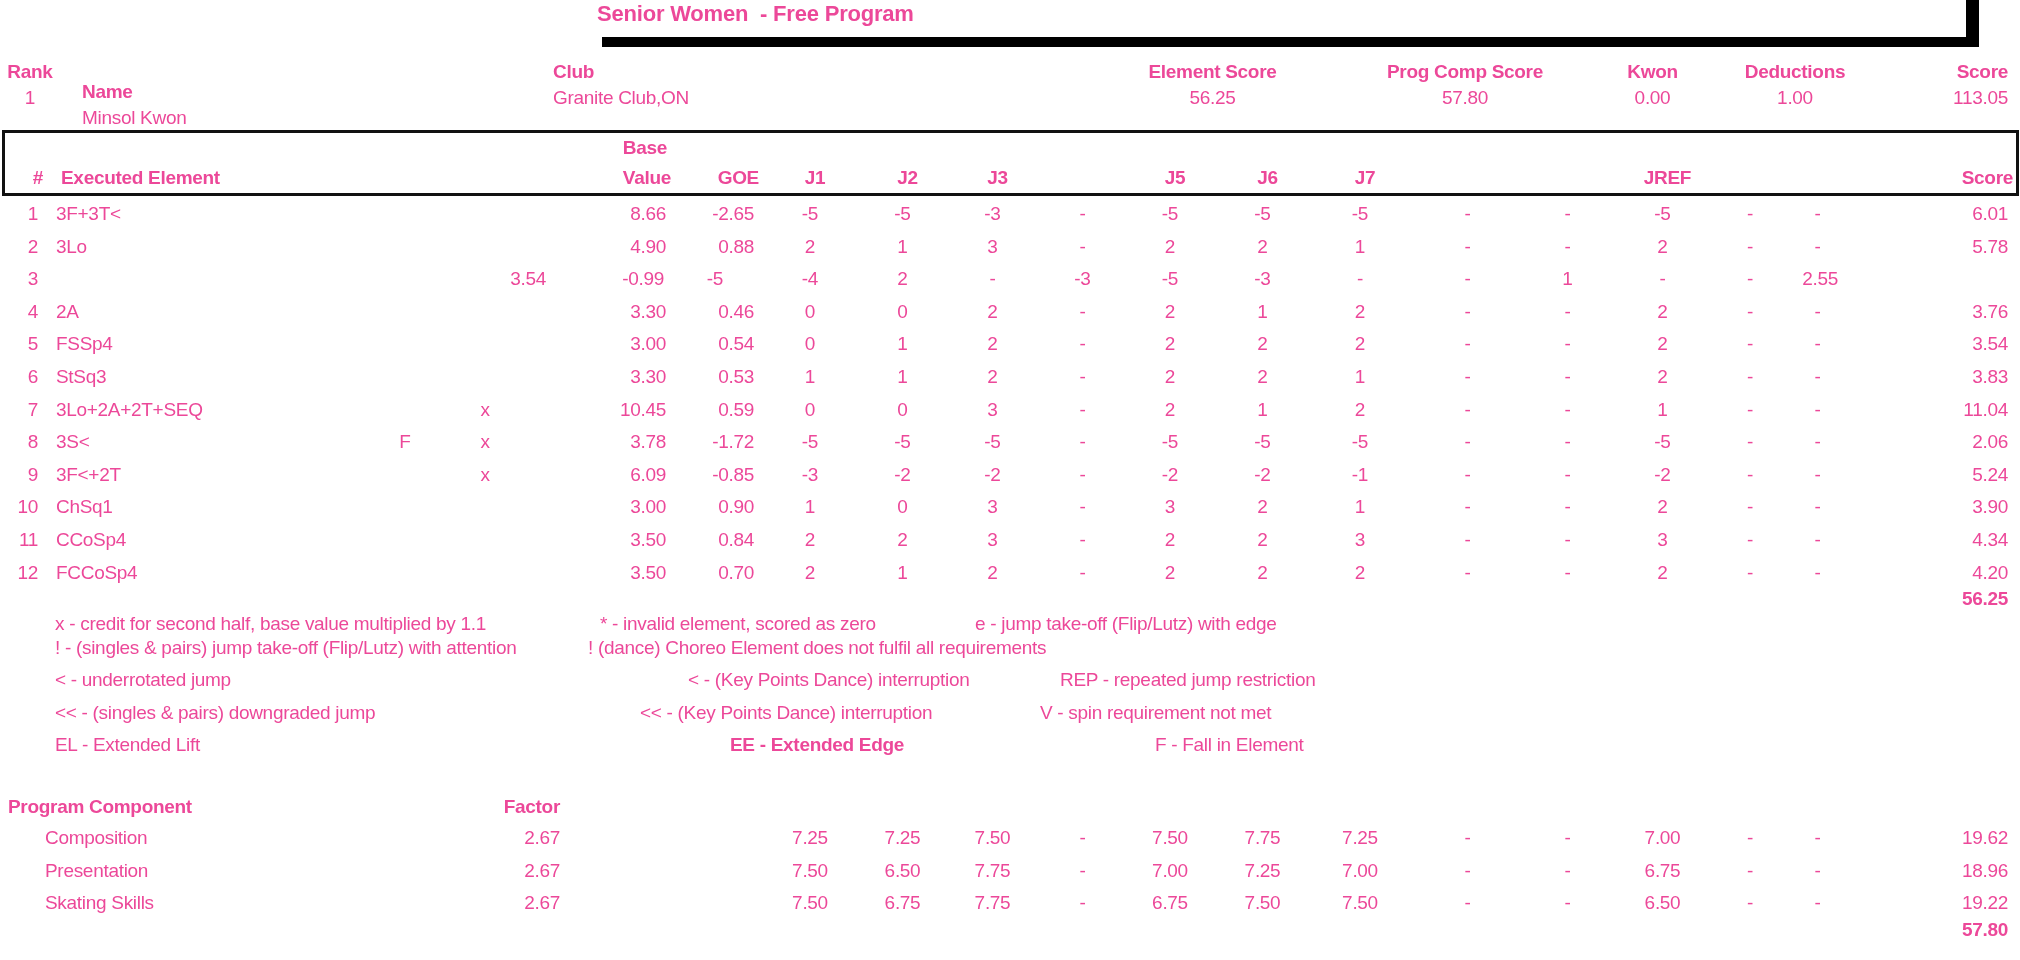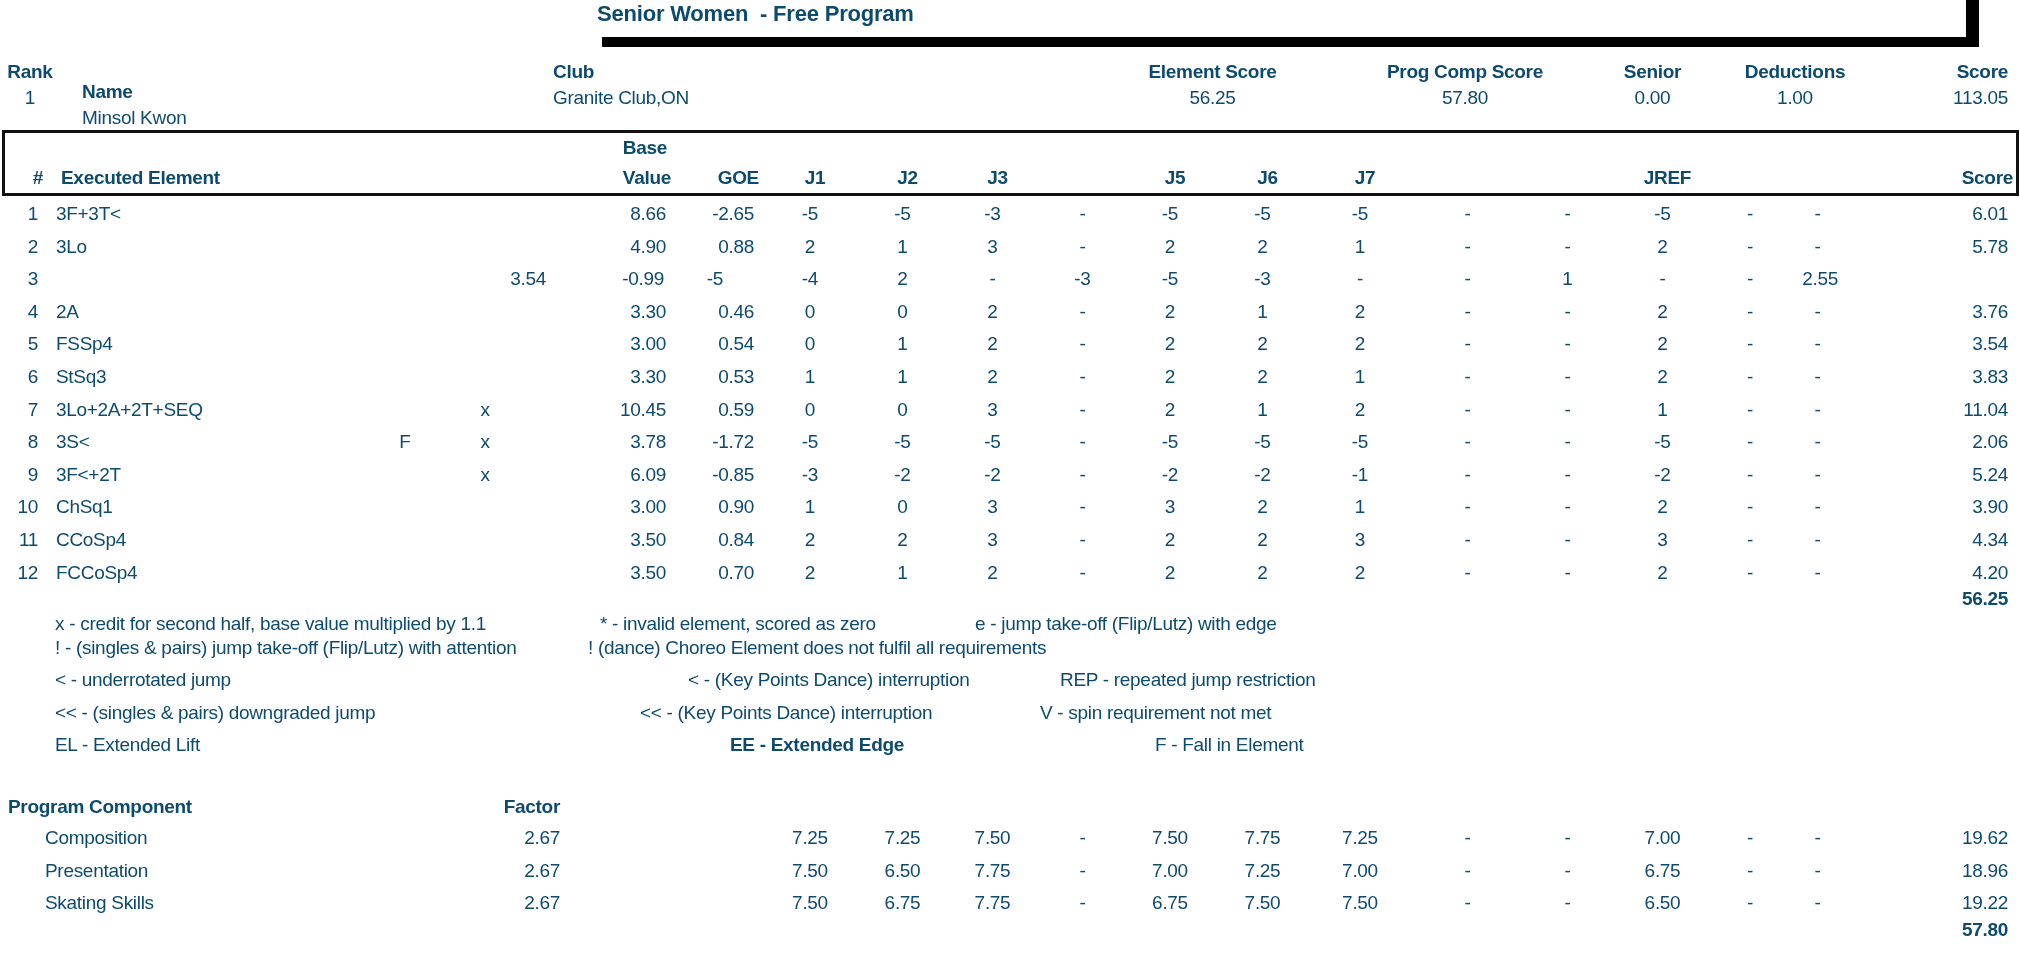--- a/index.html
+++ b/index.html
@@ -1,18 +1,18 @@
 <!DOCTYPE html>
 <html><head>
 <meta charset="utf-8">
 <style>
   html,body{margin:0;padding:0;background:#fff;}
   .sheet{
     position:relative;width:2020px;height:960px;background:#ffffff;overflow:hidden;
-    font-family:"Liberation Sans",sans-serif;font-size:19px;color:#0c4a6e;letter-spacing:-0.3px;
+    font-family:"Liberation Sans",sans-serif;font-size:19px;color:#ec4899;letter-spacing:-0.3px;
   }
   .abs{position:absolute;}
   .b{font-weight:bold;}
   .ta-r{text-align:right;}
   .ta-c{text-align:center;}
   .pr4{padding-right:4px;box-sizing:border-box;}
   .pr6{padding-right:6px;box-sizing:border-box;}
   .pr8{padding-right:8px;box-sizing:border-box;}
   .pr12{padding-right:12px;box-sizing:border-box;}
   .pl12{padding-left:12px;box-sizing:border-box;}
@@ -56,21 +56,21 @@
   <div class="abs title">Senior Women  - Free Program</div>
   <div class="abs banner-bottom"></div>
   <div class="abs banner-right"></div>
 
   <div class="abs srow scols b" style="top:58px;">
     <div class="ta-c">Rank</div>
     <div class="pl22">Name</div>
     <div class="pl13">Club</div>
     <div class="ta-c">Element Score</div>
     <div class="ta-c">Prog Comp Score</div>
-    <div class="ta-c">Senior</div>
+    <div class="ta-c">Kwon</div>
     <div class="ta-c">Deductions</div>
     <div class="ta-r pr12">Score</div>
   </div>
 
   <div class="abs srow scols" style="top:84px;">
     <div class="ta-c">1</div>
     <div class="pl22">Minsol Kwon</div>
     <div class="pl13">Granite Club,ON</div>
     <div class="ta-c">56.25</div>
     <div class="ta-c">57.80</div>

